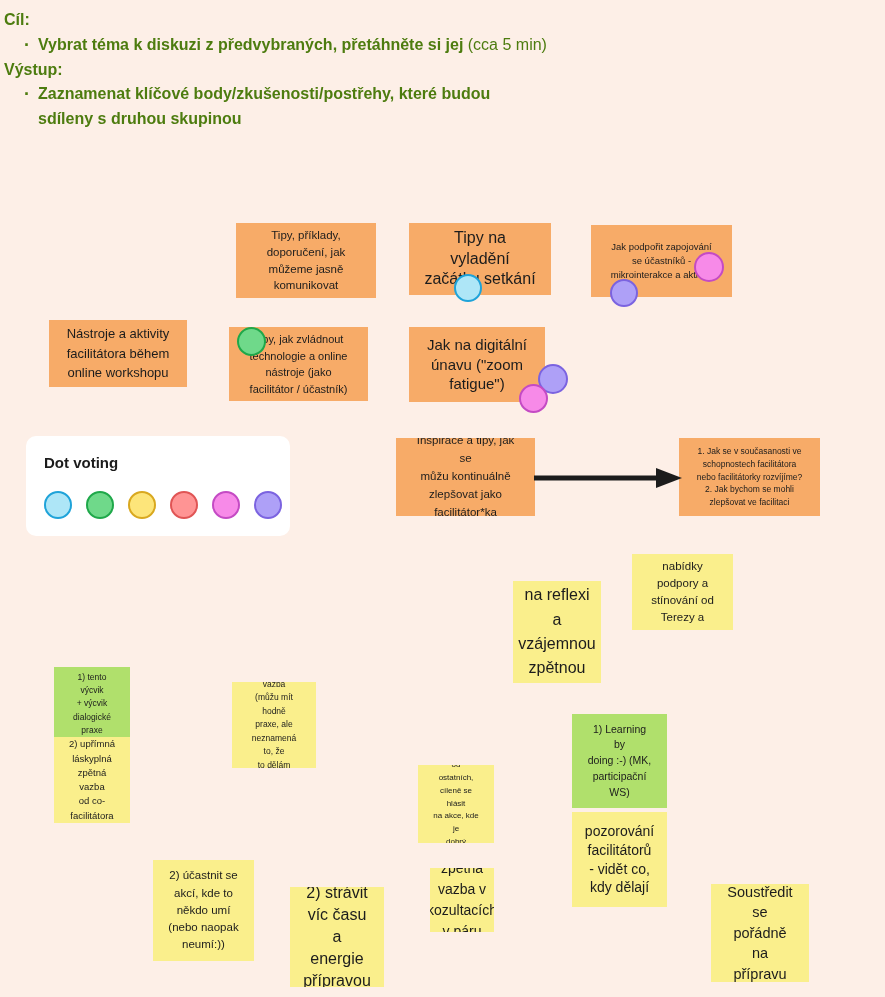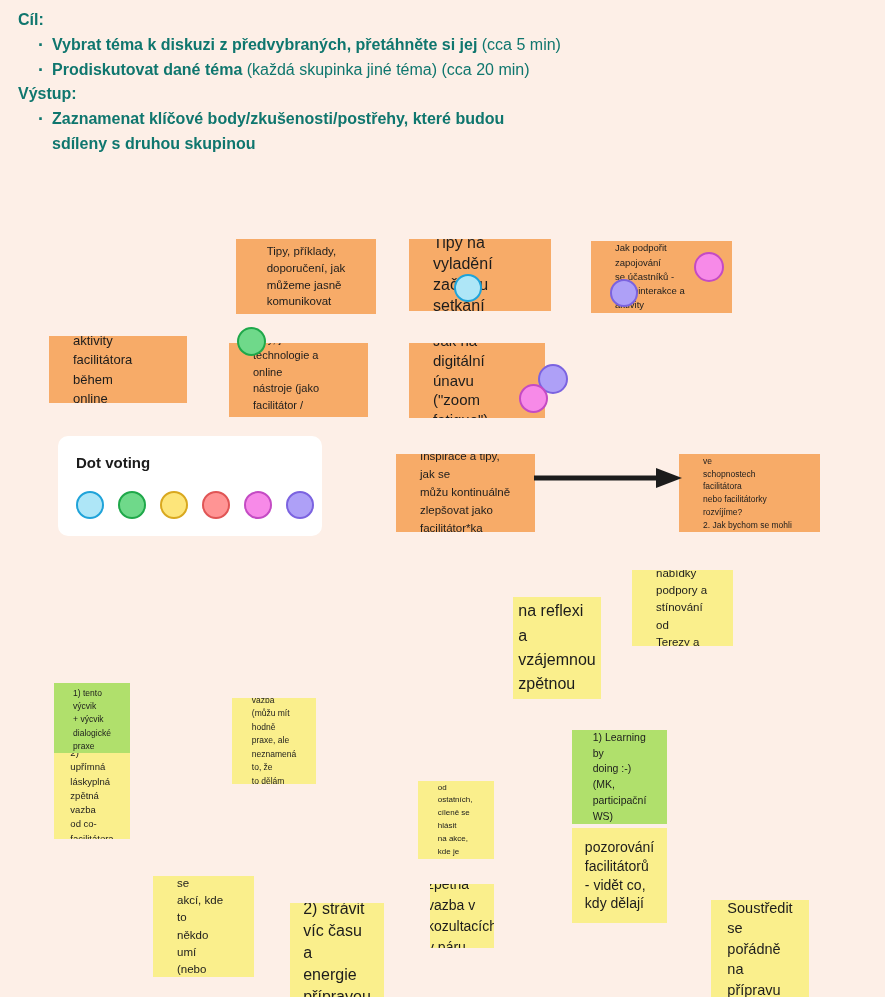--- a/index.html
+++ b/index.html
@@ -17,24 +17,24 @@
 
   #board {
     position: relative;
     width: 885px;
     height: 997px;
   }
 
   
   .instructions {
     position: absolute;
-    left: 18px;
+    left: 4px;
     top: 8px;
     width: 700px;
-    color: #0f766e;
+    color: #4d7c0f;
   }
   .inst-head {
     font-size: 16px;
     font-weight: bold;
     line-height: 1.55;
   }
   .inst-list {
     margin: 0;
     padding: 0;
     list-style: none;
@@ -56,37 +56,36 @@
   .inst-b { font-weight: bold; }
   .inst-n { font-weight: normal; }
 
   
   .note {
     position: absolute;
     box-sizing: border-box;
     display: flex;
     align-items: center;
     justify-content: center;
+    text-align: center;
     color: #1c1c1c;
-    padding: 6px 24px;
+    padding: 6px 15px;
     white-space: pre-line;
     overflow: hidden;
-    margin-top: 16px;
   }
   .note.orange { background: #f7ab68; }
   .note.yellow { background: #faef8c; }
   .note.green  { background: #b0e06c; }
 
   
   .panel {
     position: absolute;
     background: #ffffff;
     border-radius: 10px;
     box-sizing: border-box;
-    margin-left: 32px;
   }
   .panel-title {
     position: absolute;
     left: 18px;
     top: 18px;
     font-size: 15px;
     font-weight: bold;
     color: #1c1c1c;
   }
   .dot-row {
@@ -122,21 +121,20 @@
 </style>
 </head>
 <body style="background: rgb(253, 239, 231);">
 
 <div id="board">
 
   <div class="instructions">
     <div class="inst-head">Cíl:</div>
     <ul class="inst-list">
       <li><span class="inst-b">Vybrat téma k diskuzi z předvybraných, přetáhněte si jej</span><span class="inst-n"> (cca 5 min)</span></li>
-      <li><span class="inst-b">Prodiskutovat dané téma</span><span class="inst-n"> (každá skupinka jiné téma) (cca 20 min)</span></li>
     </ul>
     <div class="inst-head">Výstup:</div>
     <ul class="inst-list">
       <li><span class="inst-b" style="white-space:pre-line">Zaznamenat klíčové body/zkušenosti/postřehy, které budou
 sdíleny s druhou skupinou</span></li>
     </ul>
   </div>
 
   <div id="notes-layer">
       <div class="note orange" style="left: 236px; top: 223px; width: 140px; height: 75px; font-size: 11.5px; line-height: 1.45; background: rgb(247, 171, 104);">Tipy, příklady,

